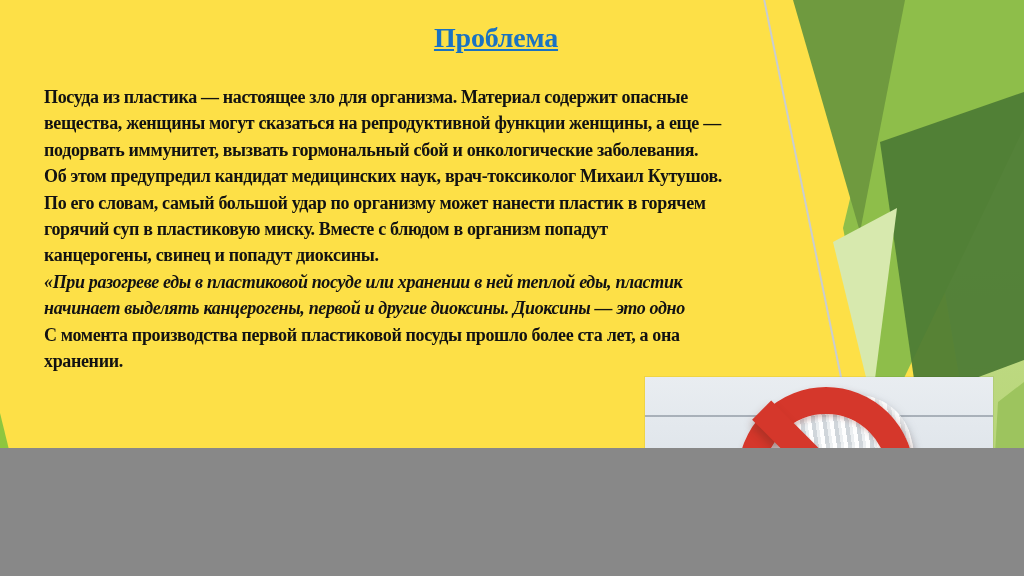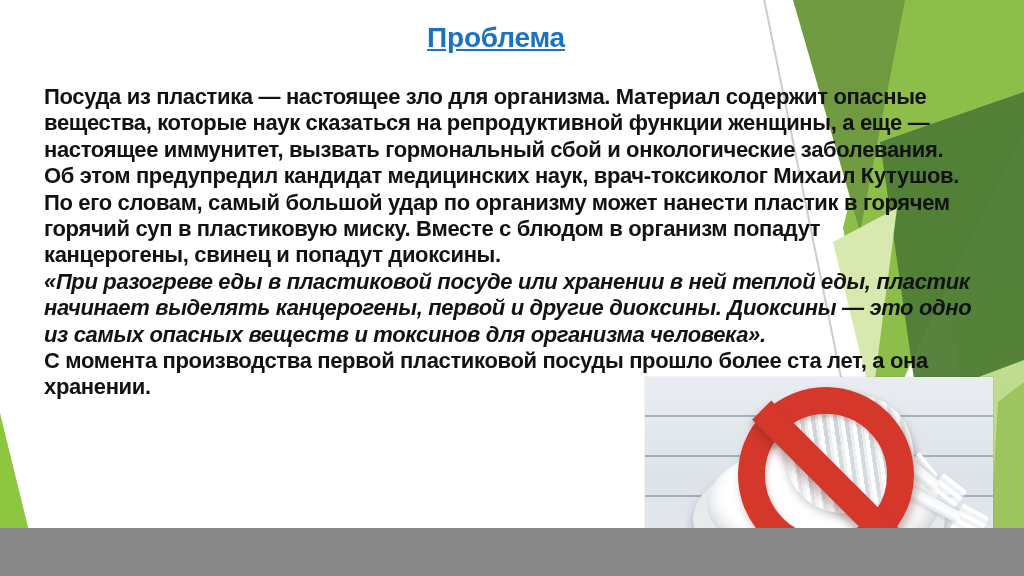--- a/index.html
+++ b/index.html
@@ -1,18 +1,18 @@
 <!DOCTYPE html>
 <html><head>
 <meta charset="utf-8">
 <style>
   html,body{margin:0;padding:0;background:#888;}
   .slide{
-    position:relative;width:1024px;height:528px;background:#ffffff;
-    overflow:hidden;font-family:Liberation Sans, sans-serif;
+    position:relative;width:1024px;height:448px;background:#fde047;
+    overflow:hidden;font-family:Liberation Serif, serif;
   }
   
   .shape{position:absolute;inset:0;pointer-events:none;}
   .g-olive{clip-path:polygon(793px 0,905px 0,860px 232px);background:#6f9a3f;}
   .g-bright{clip-path:polygon(898px 0,1024px 0,1024px 128px,882px 424px,843px 228px);background:#8ebe4a;}
   .g-lightcol{clip-path:polygon(958px 0,1024px 0,1024px 576px,993px 576px,938px 252px);
     background:linear-gradient(175deg,#aed273 0%,#c6e094 45%,#b4d57c 100%);opacity:.95;}
   .g-dark{clip-path:polygon(880px 142px,1024px 92px,1024px 360px,917px 400px);background:#4e7c35;opacity:.95;}
   .g-paleV{clip-path:polygon(833px 242px,897px 208px,872px 402px);background:#d7e9ae;}
   .g-rightbtm{clip-path:polygon(998px 402px,1024px 382px,1024px 576px,988px 576px);background:#9dc45e;}
@@ -27,21 +27,21 @@
   .title{
     position:absolute;left:0;top:22px;width:992px;text-align:center;
     font-size:28px;font-weight:700;text-decoration:underline;
     letter-spacing:-0.2px;z-index:4;
   }
 
   
   .body-text{position:absolute;left:44px;top:84px;z-index:3;color:#121212;}
   .bline{
     white-space:nowrap;height:26.4px;line-height:26.4px;
-    font-size:22px;font-weight:700;letter-spacing:-0.35px;
+    font-size:18px;font-weight:700;letter-spacing:-0.35px;
   }
   .bline.it{font-style:italic;font-weight:700;}
 
   
   .photo{
     position:absolute;left:645px;top:377px;width:348px;height:186px;
     overflow:hidden;z-index:2;
     background:
       repeating-linear-gradient(180deg,
         rgba(0,0,0,0) 0 38px, rgba(120,130,142,.55) 38px 40px),
@@ -104,29 +104,28 @@
   <div class="shape g-botband"></div>
   <div class="shape g-botband2"></div>
   <div class="shape g-botleft"></div>
   <div class="thin-line line1"></div>
   <div class="thin-line line2"></div>
 
   <div class="title" style="color:#1a72c2">Проблема</div>
 
   <div class="body-text">
     <div class="bline">Посуда из пластика — настоящее зло для организма. Материал содержит опасные</div>
-    <div class="bline">вещества, которые наук сказаться на репродуктивной функции женщины, а еще —</div>
-    <div class="bline">настоящее иммунитет, вызвать гормональный сбой и онкологические заболевания.</div>
+    <div class="bline">вещества, женщины могут сказаться на репродуктивной функции женщины, а еще —</div>
+    <div class="bline">подорвать иммунитет, вызвать гормональный сбой и онкологические заболевания.</div>
     <div class="bline">Об этом предупредил кандидат медицинских наук, врач-токсиколог Михаил Кутушов.</div>
     <div class="bline">По его словам, самый большой удар по организму может нанести пластик в горячем</div>
     <div class="bline">горячий суп в пластиковую миску. Вместе с блюдом в организм попадут</div>
     <div class="bline">канцерогены, свинец и попадут диоксины.</div>
     <div class="bline it">«При разогреве еды в пластиковой посуде или хранении в ней теплой еды, пластик</div>
     <div class="bline it">начинает выделять канцерогены, первой и другие диоксины. Диоксины — это одно</div>
-    <div class="bline it">из самых опасных веществ и токсинов для организма человека».</div>
     <div class="bline">С момента производства первой пластиковой посуды прошло более ста лет, а она</div>
     <div class="bline">хранении.</div>
   </div>
 
   <div class="photo">
     <div class="plate-under"></div>
     <div class="plate"></div>
     <div class="cups"></div>
     <div class="fork fork1">
       <div class="head"></div>

